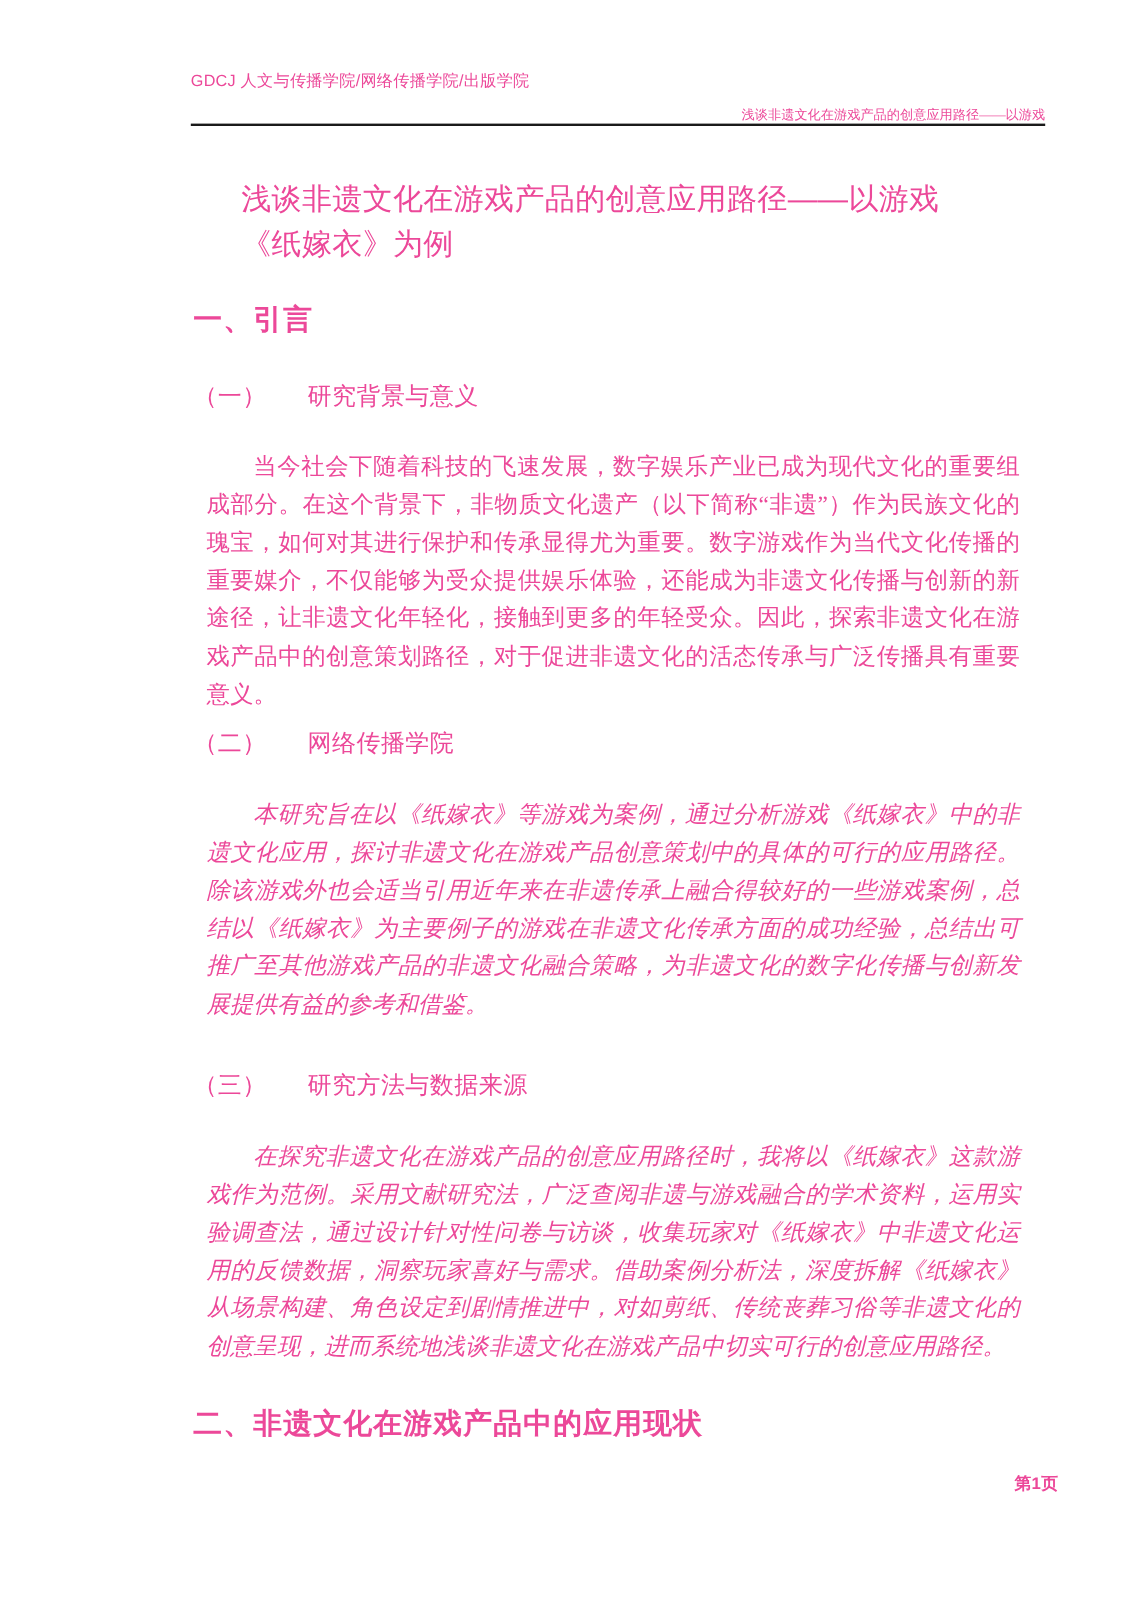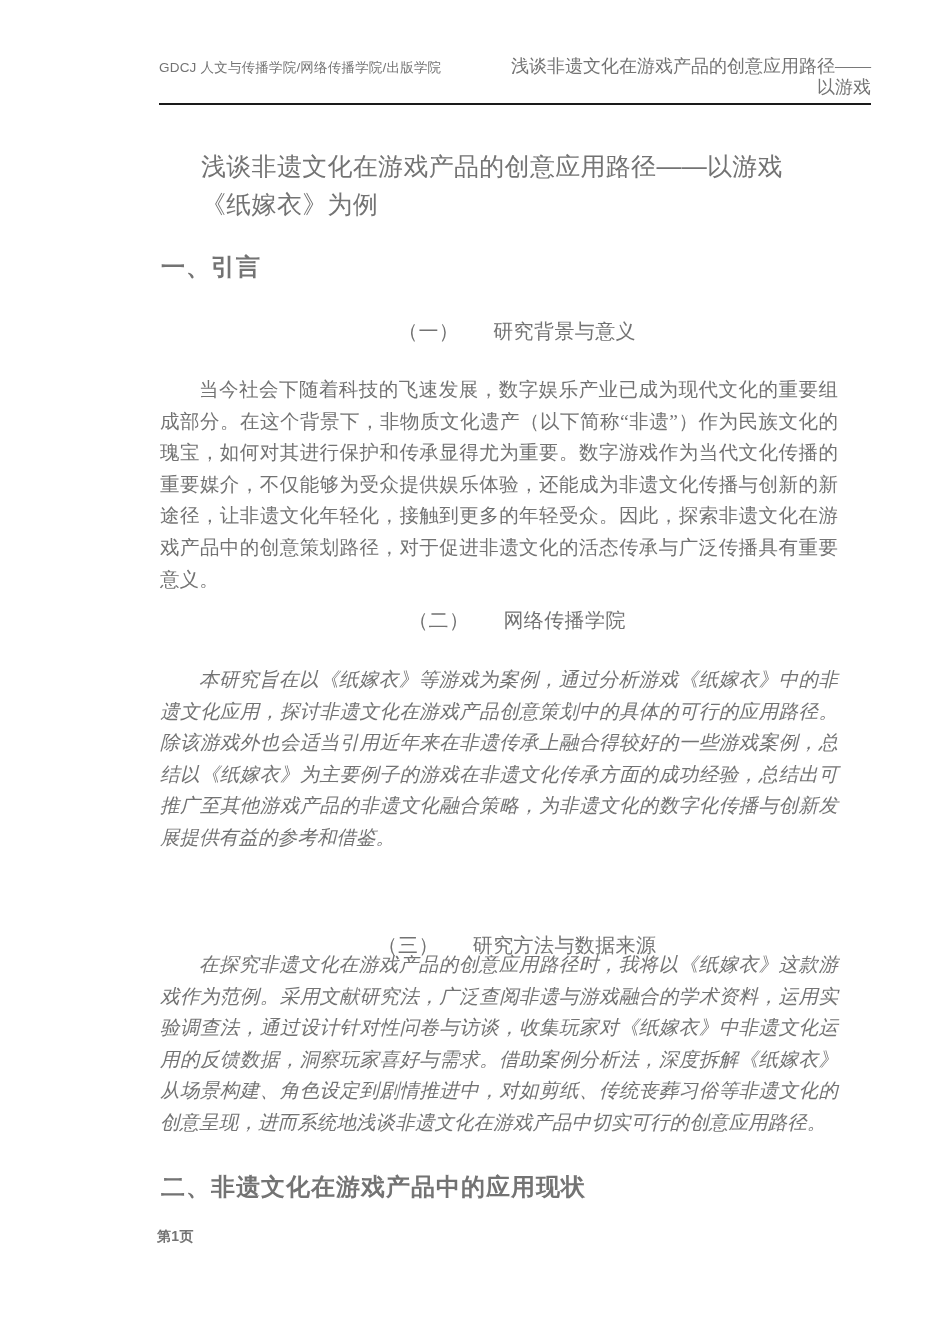--- a/index.html
+++ b/index.html
@@ -7,21 +7,21 @@
     padding: 0;
     background: #ffffff;
   }
   .page {
     position: relative;
     width: 898px;
     height: 1344px;
     margin: 0 auto;
     background: #ffffff;
     overflow: hidden;
-    color: #737373;
+    color: #ec4899;
     font-family: "Liberation Serif", "DejaVu Serif", serif;
   }
 
   
   .header {
     position: absolute;
     left: 133px;
     top: 56px;
     width: 712px;
     display: flex;
@@ -31,24 +31,25 @@
   .header-left {
     font-family: "Liberation Sans", "DejaVu Sans", sans-serif;
     font-size: 13.5px;
     line-height: 20px;
     letter-spacing: 0.2px;
     white-space: nowrap;
     padding-top: 2px;
   }
   .header-right {
     font-family: Liberation Serif, serif;
-    font-size: 18px;
+    font-size: 11px;
     line-height: 21px;
     text-align: right;
     width: 360px;
+    margin-top: 30px;
   }
   .header-rule {
     position: absolute;
     left: 133px;
     top: 103px;
     width: 712px;
     height: 0;
     border-top: 2.2px solid #1a1a1a;
   }
 
@@ -77,58 +78,57 @@
     line-height: 34px;
     letter-spacing: 1px;
   }
   .h1-intro { top: 250px; }
   .h1-status { top: 1170px; }
 
   .h2 {
     position: absolute;
     left: 135px;
     width: 712px;
-    text-align: center;
     font-family: "Liberation Sans", "DejaVu Sans", sans-serif;
     font-size: 20px;
     font-weight: 400;
     line-height: 30px;
     letter-spacing: 0.4px;
   }
   .h2 .num { margin-right: 34px; }
   .h2-a { top: 316px; }
   .h2-b { top: 605px; }
-  .h2-c { top: 890px; margin-top: 40px; }
+  .h2-c { top: 890px; }
 
   
   .para {
     position: absolute;
-    left: 134px;
+    left: 146px;
     width: 678px;
     font-size: 19.5px;
     line-height: 31.6px;
     text-align: justify;
     text-justify: inter-ideograph;
     text-indent: 2em;
     letter-spacing: 0.1px;
   }
   .para.kai {
     font-style: italic;
   }
   .p-1 { top: 374px; }
   .p-2 { top: 664px; }
   .p-3 { top: 949px; }
 
   
   .footer {
     position: absolute;
-    left: 131px;
+    left: 144px;
     top: 1228px;
     width: 712px;
-    text-align: left;
+    text-align: right;
     font-family: "Liberation Sans", "DejaVu Sans", sans-serif;
     font-size: 14px;
     font-weight: 700;
     letter-spacing: 0.3px;
   }
 </style>
 </head>
 <body>
 
 <div class="page">

